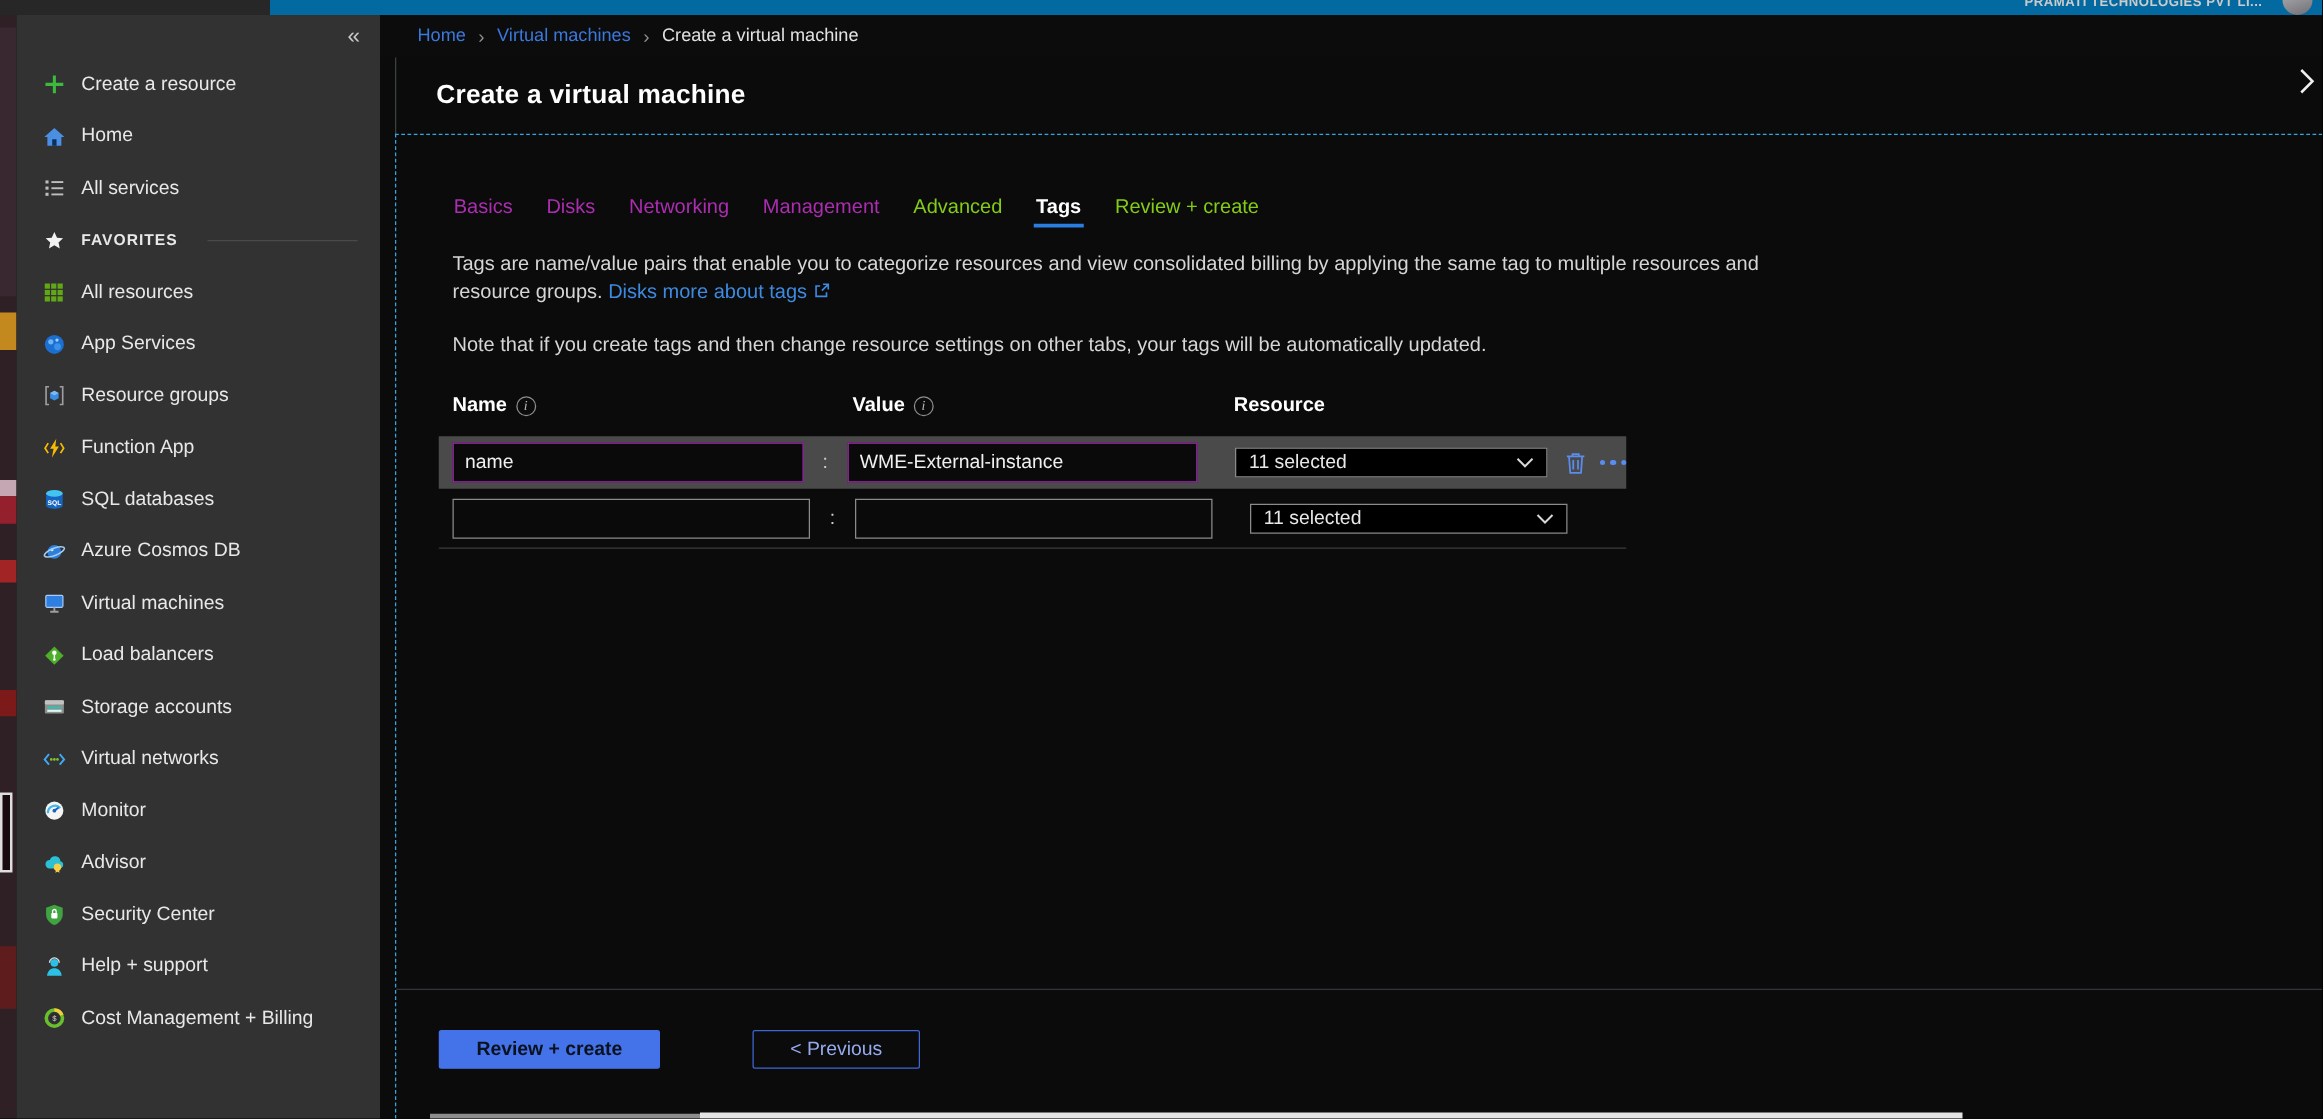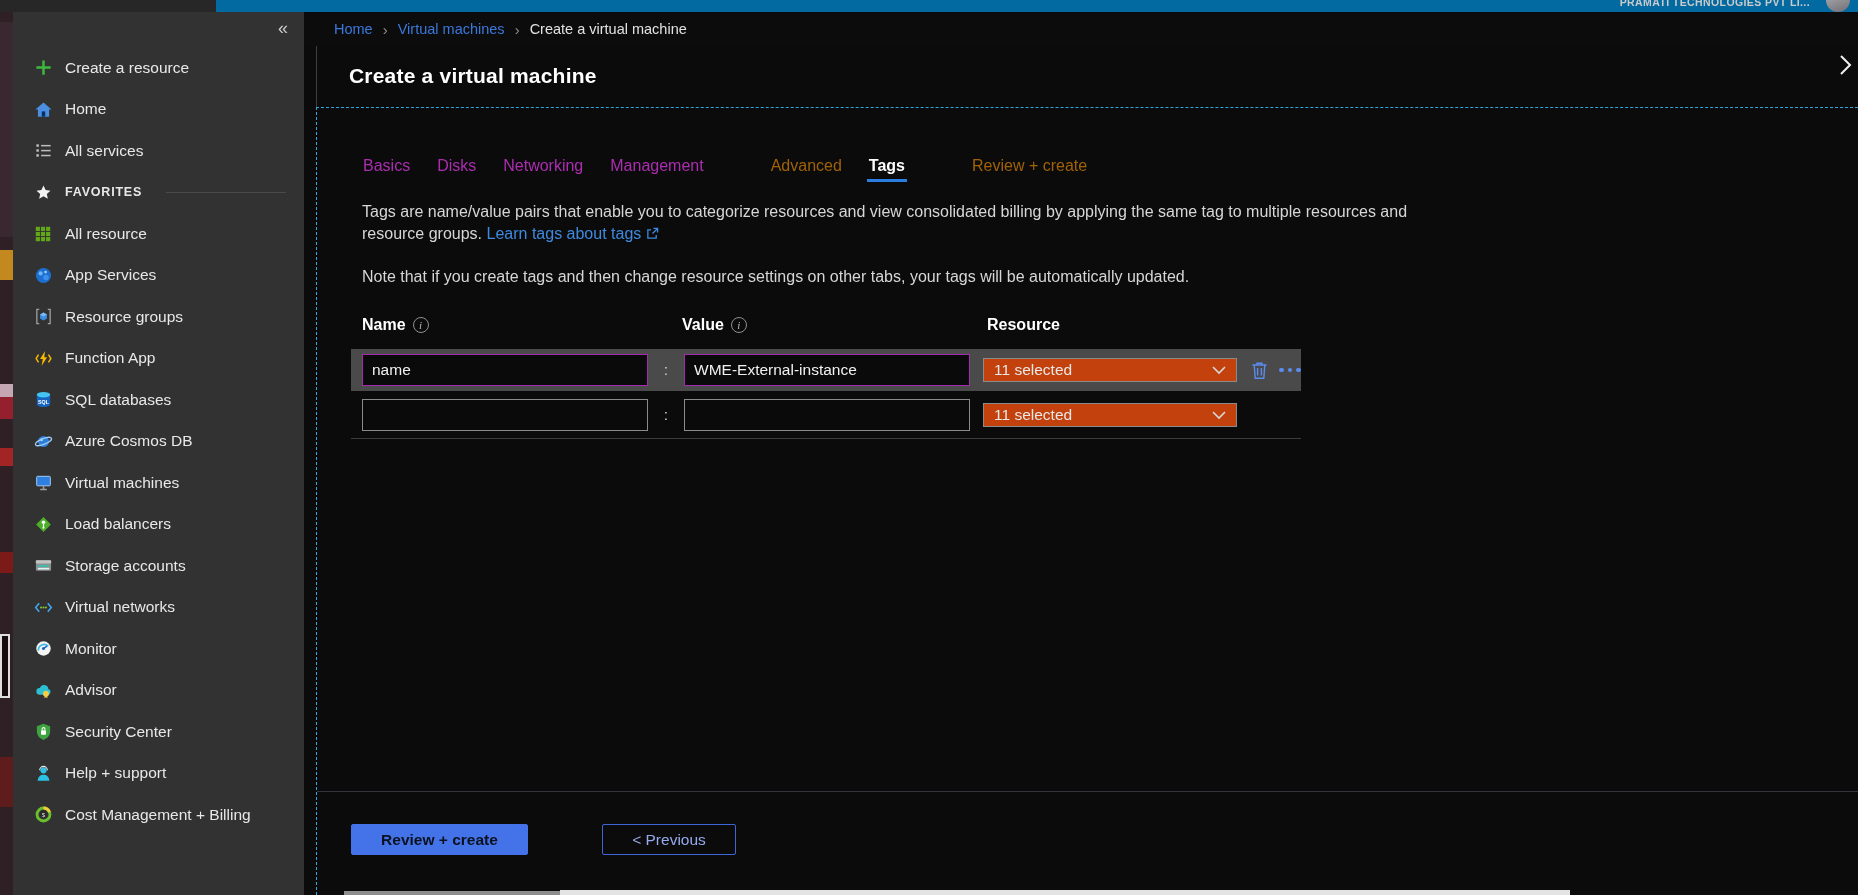--- a/index.html
+++ b/index.html
@@ -44,21 +44,21 @@
   .blade-border{position:absolute;left:12px;top:34px;width:1px;height:61px;background:#3d4043;}
   .title{position:absolute;left:45px;top:52px;font-size:21px;font-weight:bold;color:#fff;letter-spacing:.2px;}
   .right-chevron{position:absolute;right:6px;top:42px;cursor:pointer;}
 
   
   .content{position:absolute;left:12px;top:95px;right:0;bottom:0;border-top:1px dashed #2fa7e2;border-left:1px dashed #2fa7e2;padding-left:34px;}
 
   .tabs{display:flex;gap:27px;margin:49px 0 0 12px;font-size:16px;}
   .tab{cursor:pointer;}
   .tab.visited{color:#ab2db0;}
-  .tab.plain{color:#a16207;margin-left:40px;}
+  .tab.plain{color:#84cc16;}
   .tab.active{color:#fff;font-weight:bold;position:relative;}
   .tab.active::after{content:"";position:absolute;left:-2px;right:-2px;bottom:-7px;height:3px;background:#2a7de1;}
 
   .intro{margin:26px 0 0 11px;max-width:1080px;font-size:16px;line-height:21.5px;color:#d6d6d6;}
   .learn{color:#3e8ae0;cursor:pointer;text-decoration:none;white-space:nowrap;}
   .learn svg{margin-left:5px;vertical-align:-1px;}
   .note{margin:24px 0 0 11px;font-size:16px;color:#d6d6d6;}
 
   .tagtable{margin-top:30px;}
   .thead{display:flex;align-items:center;margin-left:11px;font-size:16px;font-weight:bold;color:#fff;}
@@ -66,21 +66,21 @@
   .th.c1{width:320px;}
   .th.c2{width:305px;text-align:right;}
   .info{width:16px;height:16px;border:1px solid #8f8f8f;border-radius:50%;color:#b9b9b9;font-size:11px;font-style:italic;display:flex;align-items:center;justify-content:center;font-family:"Liberation Serif",serif;font-weight:normal;cursor:pointer;}
   .rows{margin-top:15px;}
   .trow{display:flex;align-items:center;height:42px;width:950px;padding-left:11px;}
   .trow.hl{background:#4a4a4a;}
   .trow + .trow{margin-top:5px;height:38px;}
   .tin{width:286px;height:32px;background:#0a0a0a;border:1.5px solid #8b8b8b;color:#f0f0f0;font-size:15.5px;padding:0 9px;font-family:inherit;outline:none;}
   .trow.hl .tin{border-color:#a42bb0;}
   .colon{width:36px;text-align:center;color:#cfcfcf;font-size:15.5px;}
-  .dd{width:254px;height:24px;background:#c2410c;border:1px solid #8b8b8b;display:flex;align-items:center;justify-content:space-between;padding:0 10px;color:#e8e8e8;font-size:15.5px;cursor:pointer;margin-left:13px;}
+  .dd{width:254px;height:24px;background:#000000;border:1px solid #8b8b8b;display:flex;align-items:center;justify-content:space-between;padding:0 10px;color:#e8e8e8;font-size:15.5px;cursor:pointer;margin-left:30px;}
   .trash{margin-left:14px;display:flex;cursor:pointer;}
   .dots{margin-left:11px;display:flex;gap:4px;cursor:pointer;align-items:center;}
   .dots i{width:4.5px;height:4.5px;border-radius:50%;background:#5b8cf0;}
   .tbl-bottom{width:950px;height:1px;background:#3c3c3c;margin-top:4px;}
 
   .footer-divider{position:absolute;left:0;right:0;top:683px;height:1px;background:#313438;}
   .btn{position:absolute;top:716px;height:31px;border-radius:2px;font-size:15.5px;font-family:inherit;cursor:pointer;}
   .btn.primary{left:34px;width:177px;background:#4472e8;border:1px solid #4472e8;color:#0a1220;font-weight:bold;}
   .btn.ghost{background:transparent;border:1px solid #3f66d8;color:#96abef;}
   .btn.prev{left:285px;width:134px;}
@@ -167,21 +167,21 @@
               <rect x="7.7" y="2" width="4.6" height="4.6"></rect>
               <rect x="13.4" y="2" width="4.6" height="4.6"></rect>
               <rect x="2" y="7.7" width="4.6" height="4.6"></rect>
               <rect x="7.7" y="7.7" width="4.6" height="4.6"></rect>
               <rect x="13.4" y="7.7" width="4.6" height="4.6"></rect>
               <rect x="2" y="13.4" width="4.6" height="4.6"></rect>
               <rect x="7.7" y="13.4" width="4.6" height="4.6"></rect>
               <rect x="13.4" y="13.4" width="4.6" height="4.6"></rect>
             </svg>
           </span>
-        <span class="lbl">All resource</span>
+        <span class="lbl">All resources</span>
       </div>
 
       <div class="item">
         <span class="ic">
             <svg width="19" height="19" viewBox="0 0 20 20">
               <circle cx="10" cy="10" r="8" fill="#1b6fd0"></circle>
               <circle cx="7" cy="7.8" r="2.2" fill="#6fb3f5"></circle>
               <circle cx="12.6" cy="12" r="2.9" fill="#3c90e8"></circle>
               <circle cx="12.2" cy="6.4" r="1.4" fill="#9fd0ff"></circle>
             </svg>
@@ -364,21 +364,21 @@
         <span class="tab visited">Disks</span>
         <span class="tab visited">Networking</span>
         <span class="tab visited">Management</span>
         <span class="tab plain">Advanced</span>
         <span class="tab active">Tags</span>
         <span class="tab plain">Review + create</span>
       </div>
 
       <p class="intro">
         <span>Tags are name/value pairs that enable you to categorize resources and view consolidated billing by applying the same tag to multiple resources and resource groups.</span>
-        <a class="learn"><span>Learn tags about tags</span><svg width="13" height="13" viewBox="0 0 14 14">
+        <a class="learn"><span>Disks more about tags</span><svg width="13" height="13" viewBox="0 0 14 14">
               <path d="M5.5 3H2v9h9V8.5" stroke="#3e8ae0" stroke-width="1.4" fill="none"></path>
               <path d="M8 1.5h4.5V6M12.2 1.8 7 7" stroke="#3e8ae0" stroke-width="1.4" fill="none"></path>
             </svg></a>
       </p>
 
       <p class="note">Note that if you create tags and then change resource settings on other tabs, your tags will be automatically updated.</p>
 
       <div class="tagtable">
         <div class="thead">
           <div class="th c1">

